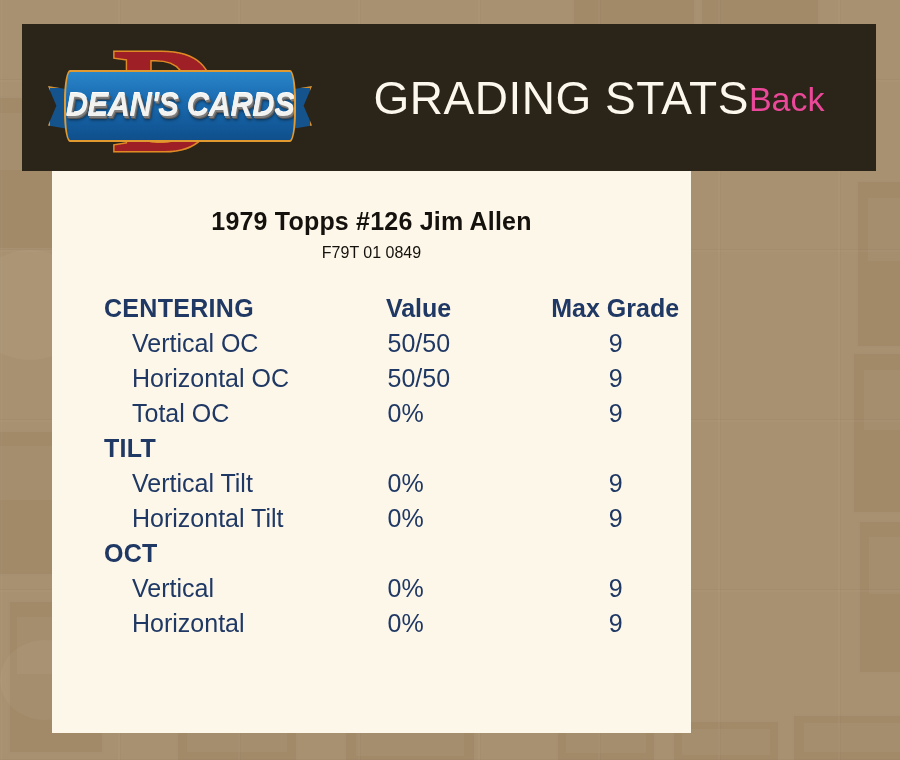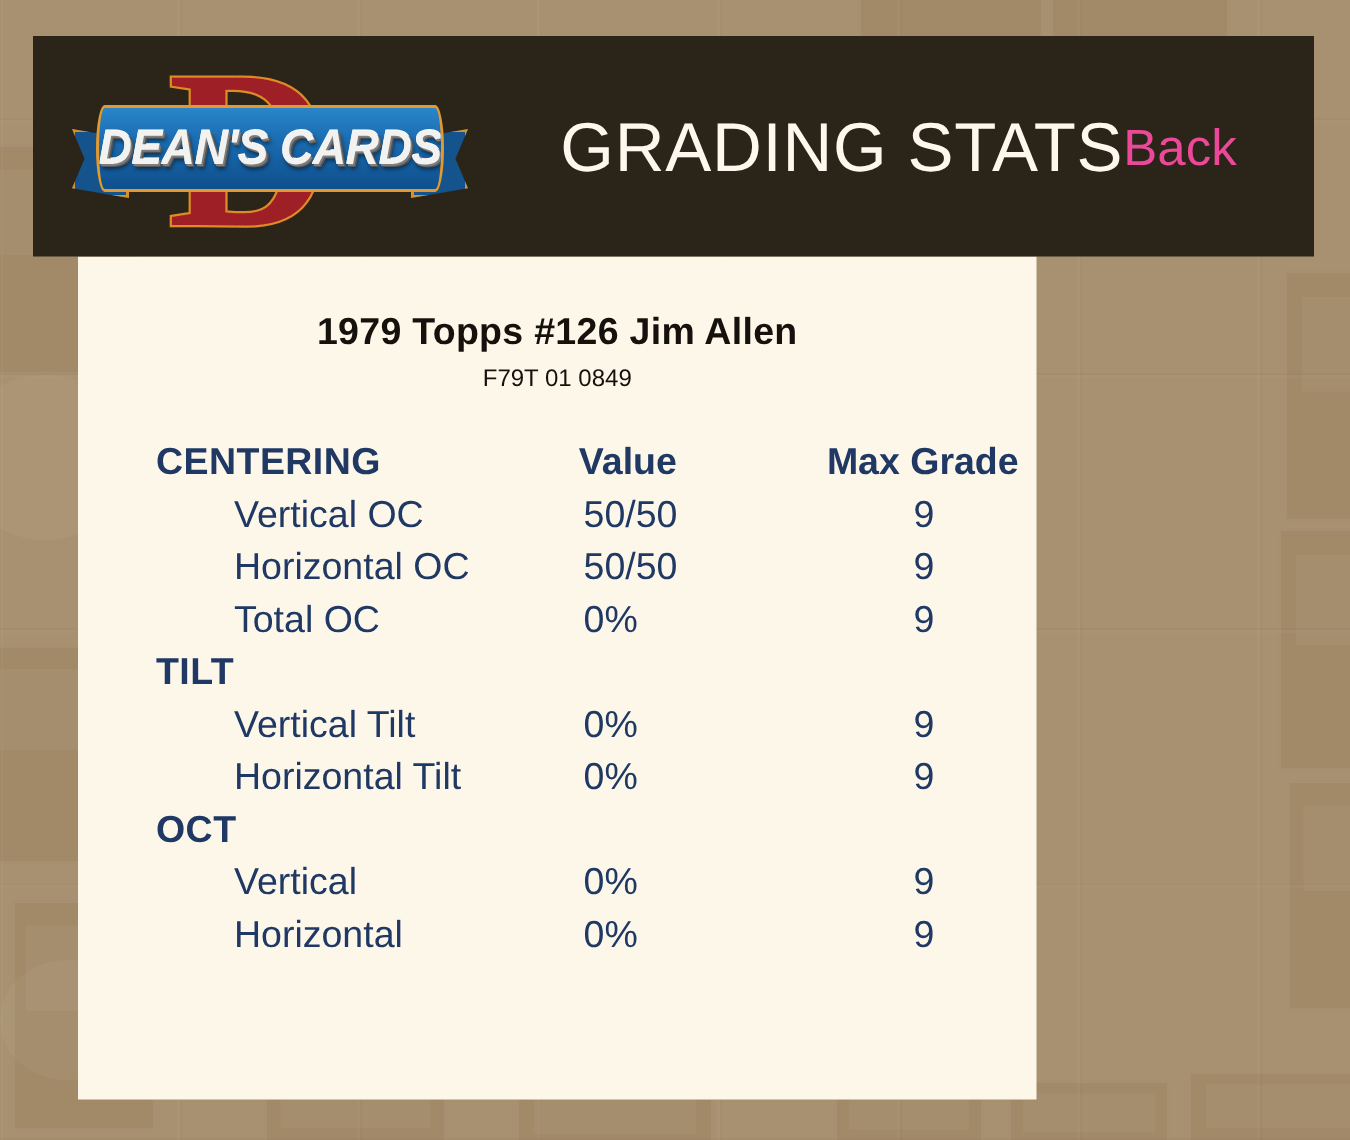--- a/index.html
+++ b/index.html
@@ -115,21 +115,21 @@
     background: #14538c;
     border: 2px solid #d98f2a;
   }
   .ribbon-tail.left  { left: -2px;  clip-path: polygon(0 0, 100% 14%, 100% 100%, 0 86%, 22% 43%); }
   .ribbon-tail.right { right: -2px; clip-path: polygon(0 14%, 100% 0, 78% 43%, 100% 86%, 0 100%); }
   .ribbon-body {
     position: absolute;
     left: 14px;
     top: 0px;
     width: 232px;
-    height: 58px;
+    height: 72px;
     background: linear-gradient(180deg, #2a85c9 0%, #1a6bb0 42%, #0f4f8c 100%);
     border: 2px solid #e09a30;
     border-radius: 6px / 30px;
     box-sizing: border-box;
     display: flex;
     align-items: center;
     justify-content: center;
     overflow: hidden;
   }
   .ribbon-text {
@@ -205,21 +205,21 @@
     padding: 0 0 0 0;
     color: #1f3864;
   }
   .stats-row {
     display: flex;
     align-items: baseline;
     height: 35px;
   }
   .col-label {
     width: 368px;
-    padding-left: 104px;
+    padding-left: 80px;
     box-sizing: border-box;
     font-size: 25px;
   }
   .col-label.section {
     padding-left: 52px;
     font-weight: bold;
     letter-spacing: 0.3px;
   }
   .col-value {
     width: 172px;

